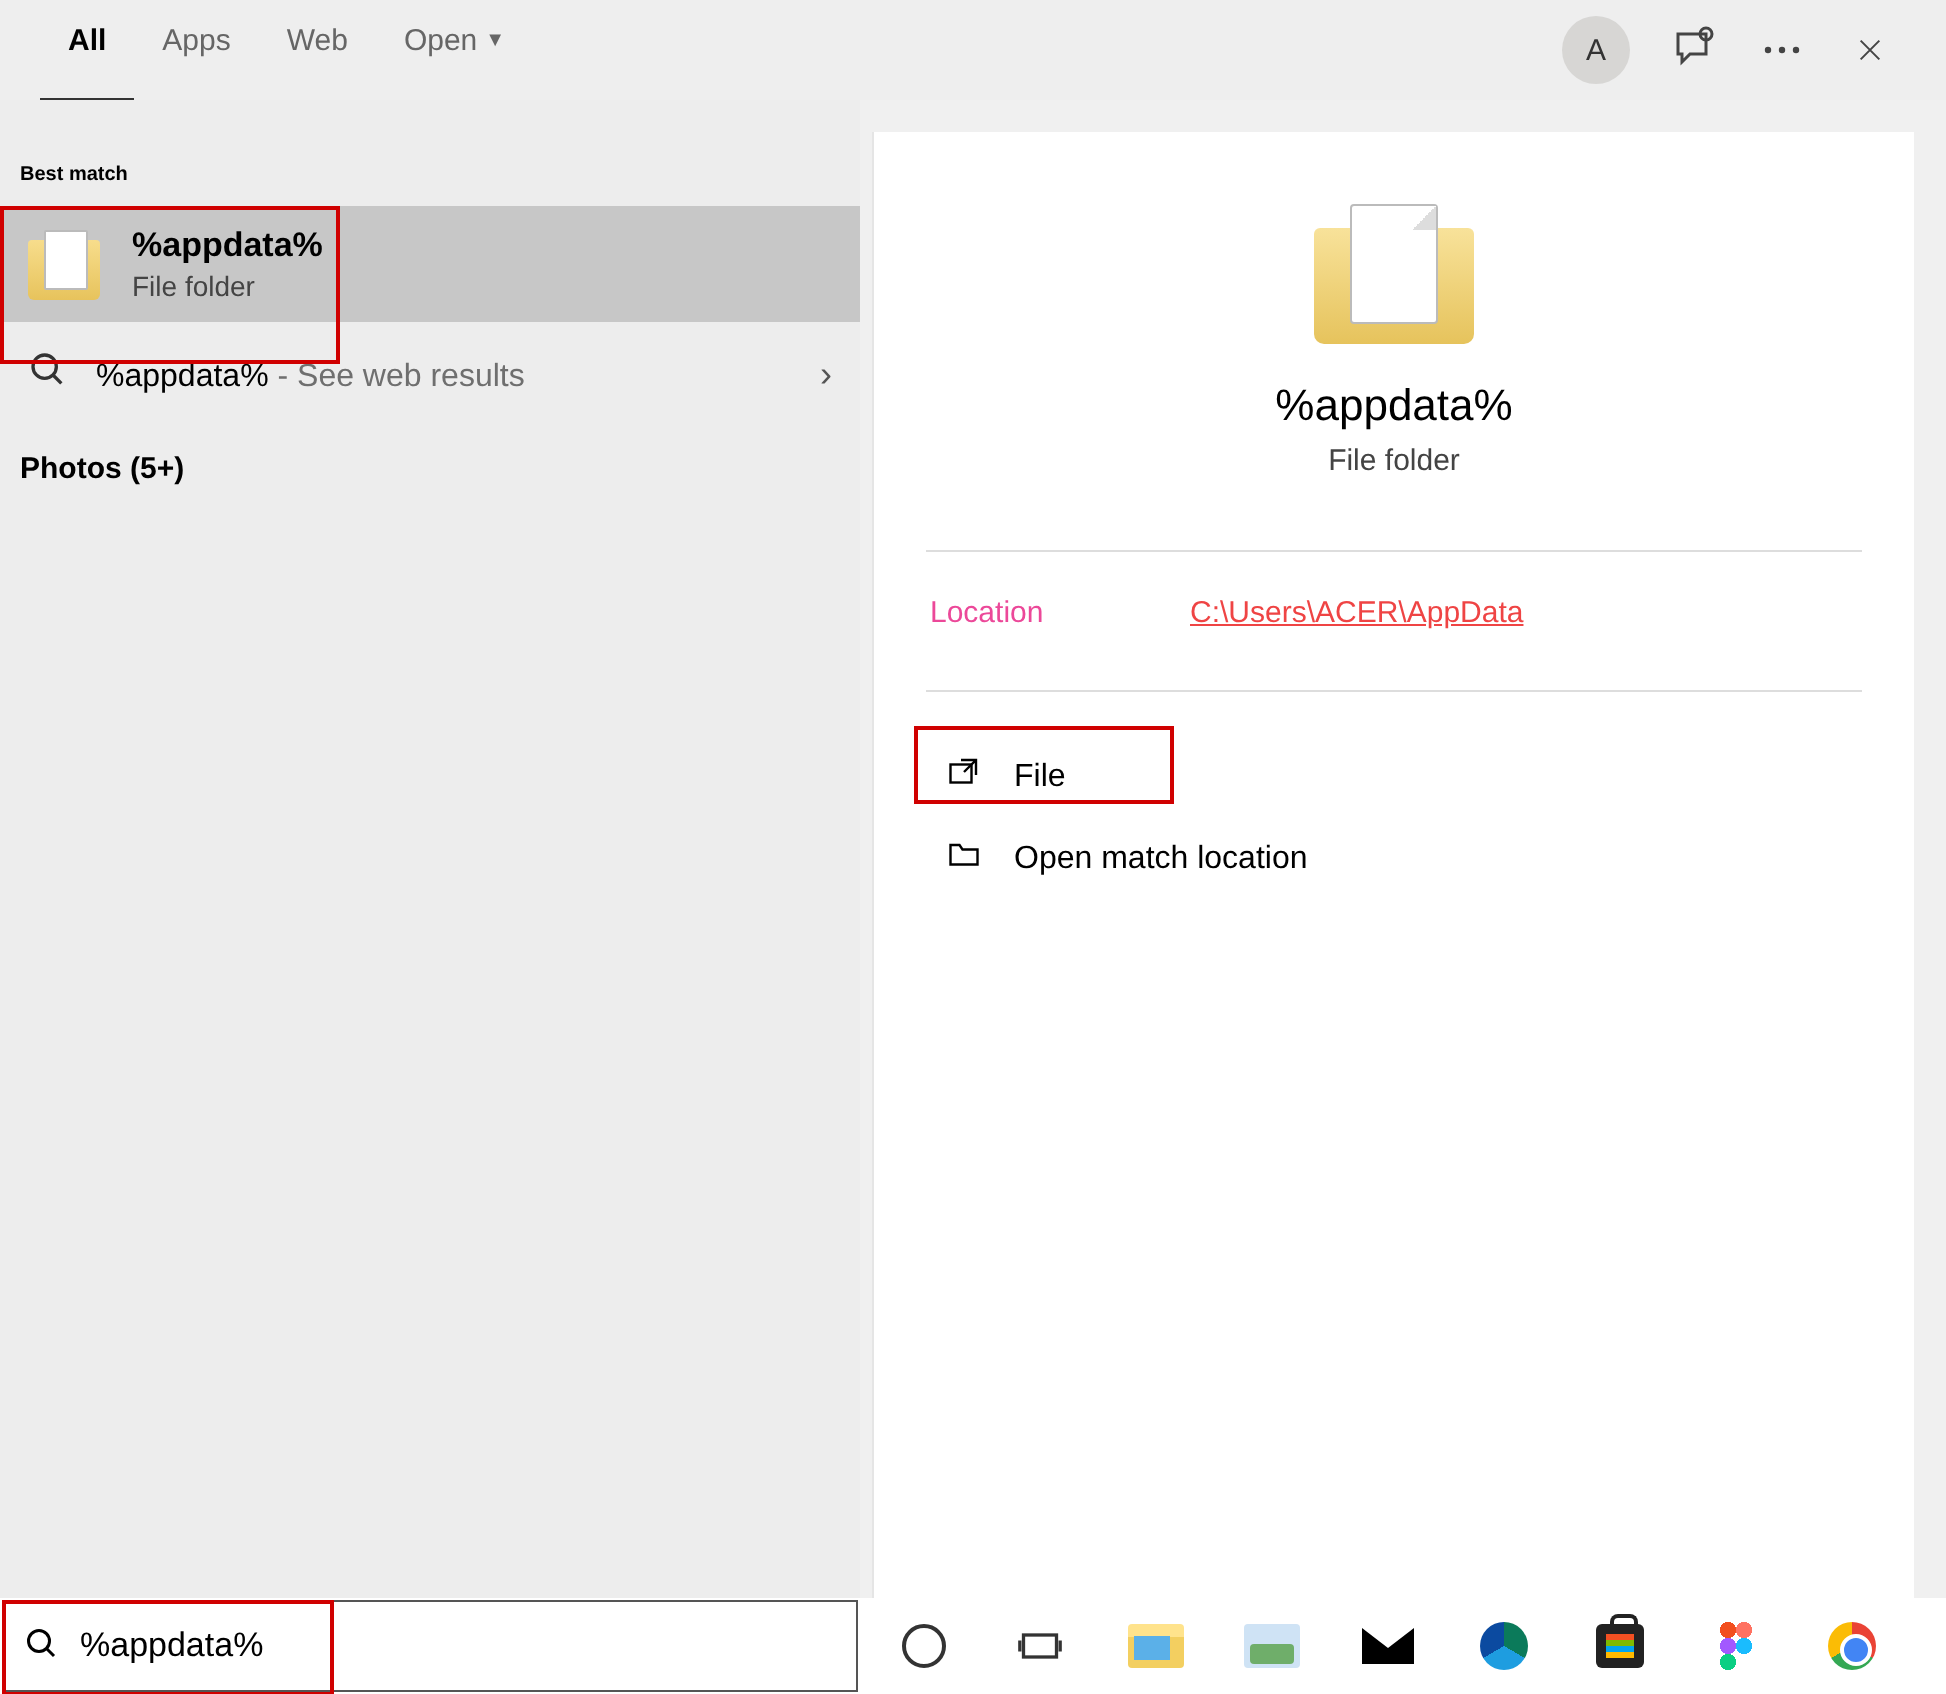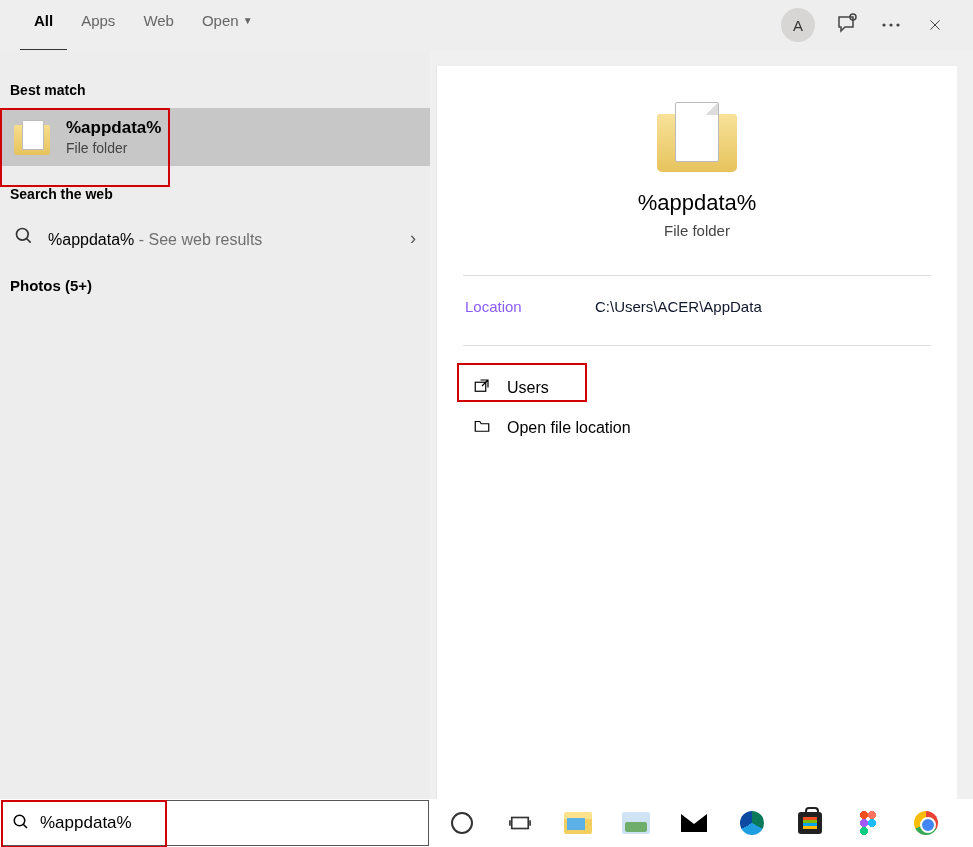--- a/index.html
+++ b/index.html
@@ -64,21 +64,21 @@
     .main {
       display: flex;
       height: calc(100% - 50px - 48px);
     }
     .left-pane {
       width: 430px;
       background: #ededed;
       padding-top: 26px;
     }
     .section-label {
-      font-size: 14px;
+      font-size: 10px;
       font-weight: 600;
       padding: 6px 10px 10px;
       color: #000;
     }
     .best-match-item {
       display: flex;
       align-items: center;
       background: #c7c7c7;
       padding: 10px 14px;
       gap: 16px;
@@ -168,22 +168,22 @@
       font-size: 15px;
       color: #444;
       margin-bottom: 36px;
     }
     .divider { border-top: 1px solid #ddd; margin: 0 -2px 22px; }
     .meta-row {
       display: flex;
       font-size: 15px;
       margin-bottom: 30px;
     }
-    .meta-row .label { color: #8b5cf6; width: 130px; }
-    .meta-row .value { color: #0f172a; }
+    .meta-row .label { color: #ec4899; width: 130px; }
+    .meta-row .value { color: #ef4444; text-decoration: underline; }
 
     .action-list { margin-top: 8px; }
     .action {
       display: flex;
       align-items: center;
       gap: 16px;
       padding: 9px 8px;
       font-size: 16px;
       color: #000;
       cursor: pointer;
@@ -300,21 +300,20 @@
       <div class="folder-icon">
         <div class="back"></div>
           <div class="paper"></div>
       </div>
       <div class="best-text">
         <div class="title">%appdata%</div>
         <div class="sub">File folder</div>
       </div>
     </div>
 
-    <div class="section-label" style="margin-top:14px;">Search the web</div>
 
     <div class="web-item">
       <span class="search-glyph">
         <svg viewBox="0 0 24 24" fill="none" stroke="#333" stroke-width="2">
             <circle cx="10" cy="10" r="7"></circle>
             <path d="M15 15l5 5"></path>
           </svg>
       </span>
       <div class="labelrow">
         <span>%appdata%</span><span class="gray"> - See web results</span>
@@ -343,29 +342,29 @@
 
     <div class="action-list">
       <div class="action open">
         <div class="highlight-red red-open"></div>
         <span class="aicon">
           <svg viewBox="0 0 24 24" fill="none" stroke="#000" stroke-width="1.6">
               <rect x="3" y="7" width="14" height="12"></rect>
               <path d="M10 4h10v10M20 4l-8 8"></path>
             </svg>
         </span>
-        <span>Users</span>
+        <span>File</span>
       </div>
       <div class="action">
         <span class="aicon">
           <svg viewBox="0 0 24 24" fill="none" stroke="#000" stroke-width="1.6">
               <path d="M3 6h6l2 3h10v10H3z"></path>
             </svg>
         </span>
-        <span>Open file location</span>
+        <span>Open match location</span>
       </div>
     </div>
   </div>
 </div>
 
 <div class="bottom">
   <div class="searchbox">
     <div class="highlight-red red-search"></div>
     <span class="sicon">
       <svg viewBox="0 0 24 24" fill="none" stroke="#000" stroke-width="2">

